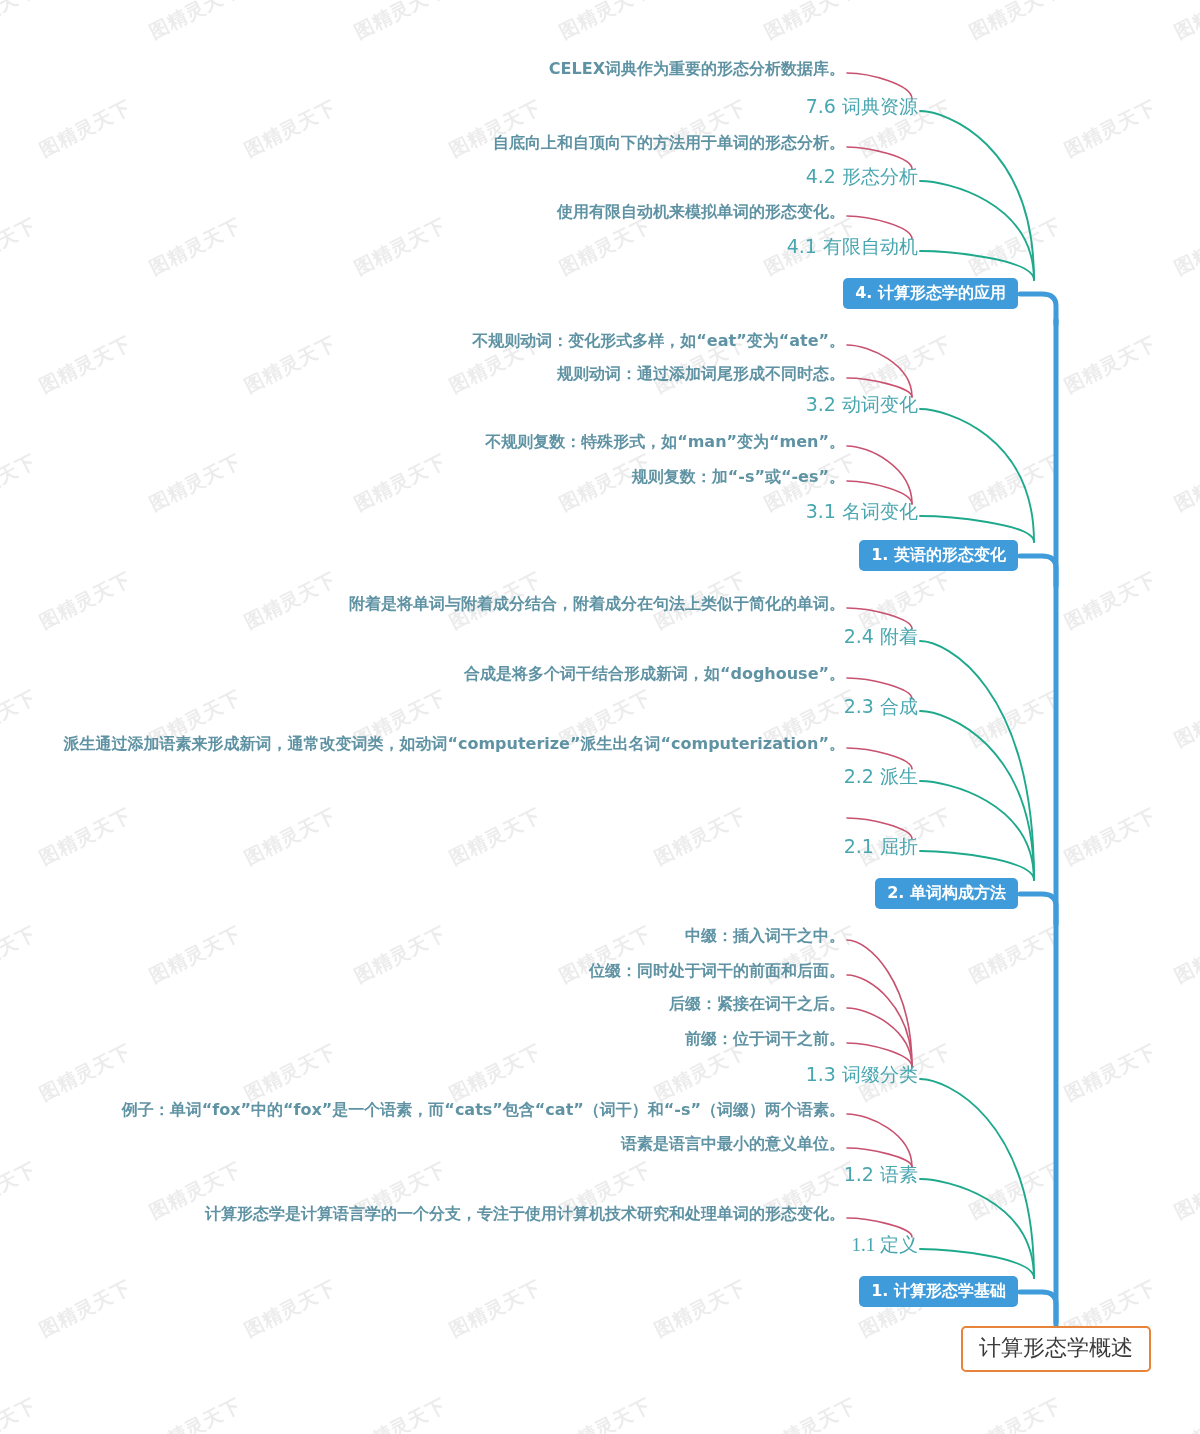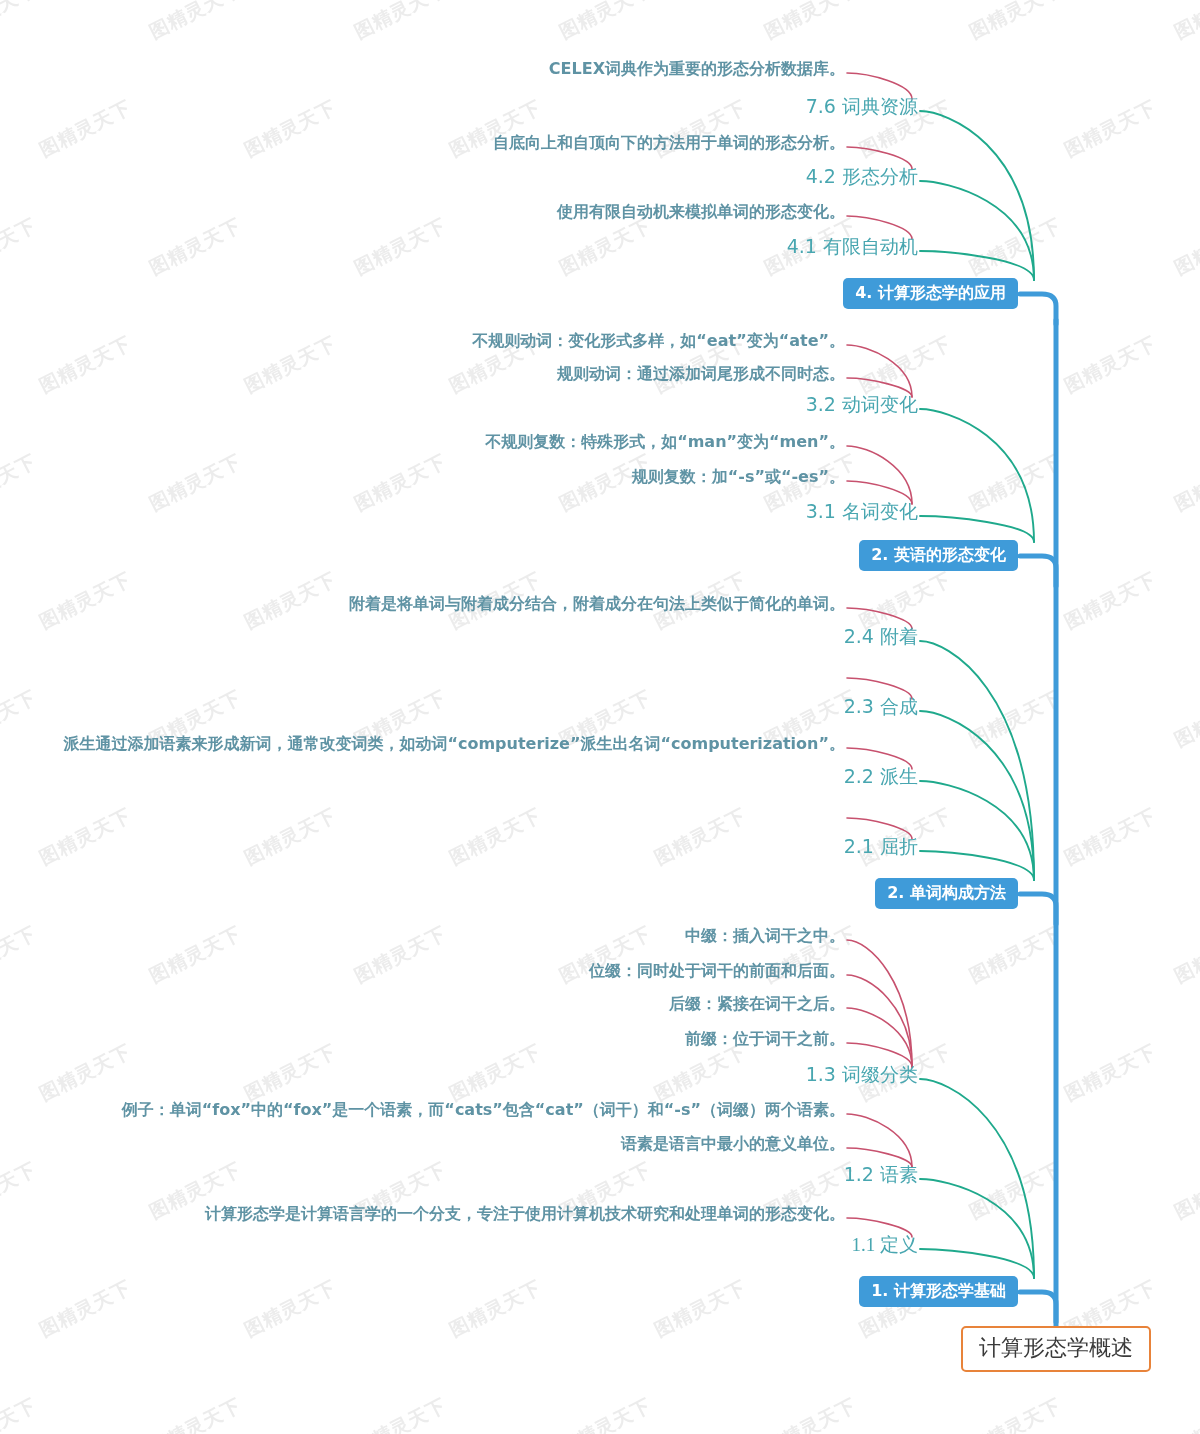--- a/index.html
+++ b/index.html
@@ -225,31 +225,32 @@
 
   <div id="nodes">
     <div class="node root-node" style="left: auto; right: 49px; top: 1326px;">计算形态学概述</div>
   <div class="node l1-node" style="right: 182px; top: 278px;">4. 计算形态学的应用</div>
       <div class="node l2-node" style="right: 282px; top: 97px;">7.6 词典资源</div>
       <div class="node l3-node" style="right: 355px; top: 61px;">CELEX词典作为重要的形态分析数据库。</div>
       <div class="node l2-node" style="right: 282px; top: 167px;">4.2 形态分析</div>
       <div class="node l3-node" style="right: 355px; top: 135px;">自底向上和自顶向下的方法用于单词的形态分析。</div>
       <div class="node l2-node" style="right: 282px; top: 237px;">4.1 有限自动机</div>
       <div class="node l3-node" style="right: 355px; top: 204px;">使用有限自动机来模拟单词的形态变化。</div>
-      <div class="node l1-node" style="right: 182px; top: 540px;">2. 英语的形态变化</div>
+      <div class="node l1-node" style="right: 182px; top: 540px;">1. 英语的形态变化</div>
       <div class="node l2-node" style="right: 282px; top: 395px;">3.2 动词变化</div>
       <div class="node l3-node" style="right: 355px; top: 333px;">不规则动词：变化形式多样，如“eat”变为“ate”。</div>
       <div class="node l3-node" style="right: 355px; top: 366px;">规则动词：通过添加词尾形成不同时态。</div>
       <div class="node l2-node" style="right: 282px; top: 502px;">3.1 名词变化</div>
       <div class="node l3-node" style="right: 355px; top: 434px;">不规则复数：特殊形式，如“man”变为“men”。</div>
       <div class="node l3-node" style="right: 355px; top: 469px;">规则复数：加“-s”或“-es”。</div>
       <div class="node l1-node" style="right: 182px; top: 878px;">2. 单词构成方法</div>
       <div class="node l2-node" style="right: 282px; top: 627px;">2.4 附着</div>
       <div class="node l3-node" style="right: 355px; top: 596px;">附着是将单词与附着成分结合，附着成分在句法上类似于简化的单词。</div>
       <div class="node l2-node" style="right: 282px; top: 697px; margin-left: 20px;">2.3 合成</div>
+      <div class="node l3-node" style="right: 355px; top: 666px;">合成是将多个词干结合形成新词，如“doghouse”。</div>
       <div class="node l2-node" style="right: 282px; top: 767px;">2.2 派生</div>
       <div class="node l3-node" style="right: 355px; top: 736px;">派生通过添加语素来形成新词，通常改变词类，如动词“computerize”派生出名词“computerization”。</div>
       <div class="node l2-node" style="right: 282px; top: 837px;">2.1 屈折</div>
       <div class="node l1-node" style="right: 182px; top: 1276px;">1. 计算形态学基础</div>
       <div class="node l2-node" style="right: 282px; top: 1065px;">1.3 词缀分类</div>
       <div class="node l3-node" style="right: 355px; top: 928px;">中缀：插入词干之中。</div>
       <div class="node l3-node" style="right: 355px; top: 963px;">位缀：同时处于词干的前面和后面。</div>
       <div class="node l3-node" style="right: 355px; top: 996px;">后缀：紧接在词干之后。</div>
       <div class="node l3-node" style="right: 355px; top: 1031px;">前缀：位于词干之前。</div>
       <div class="node l2-node" style="right: 282px; top: 1165px;">1.2 语素</div>

